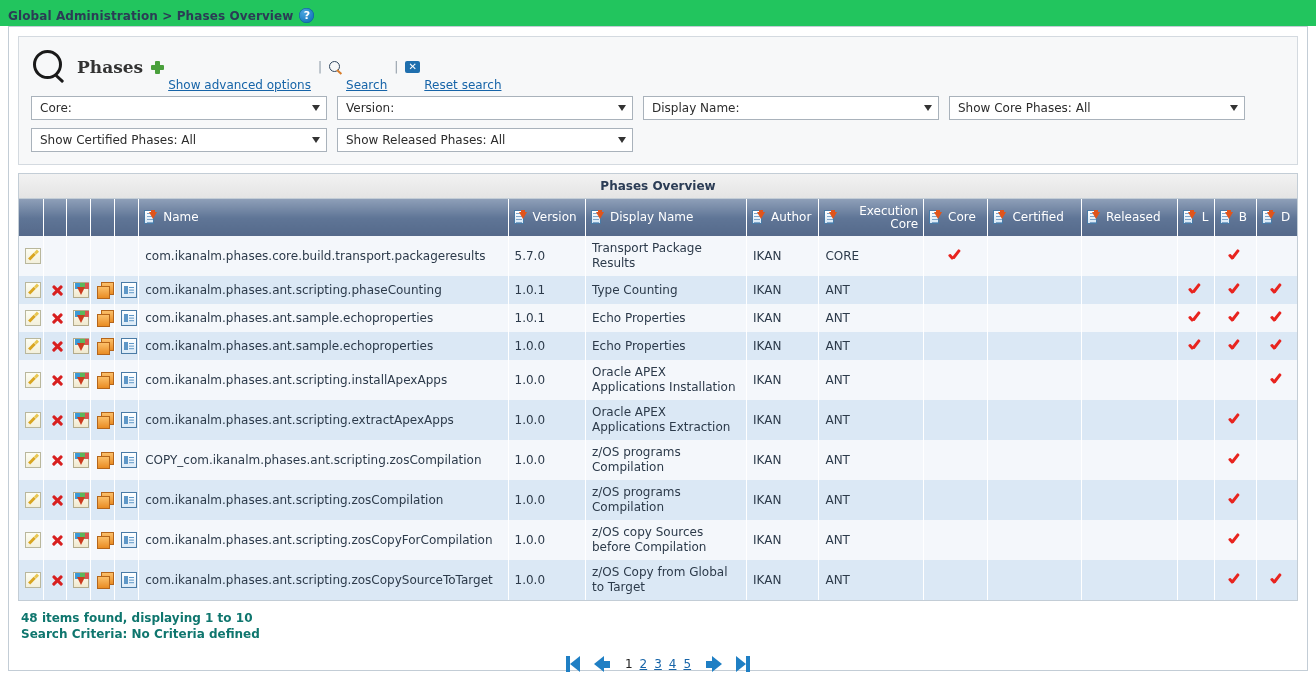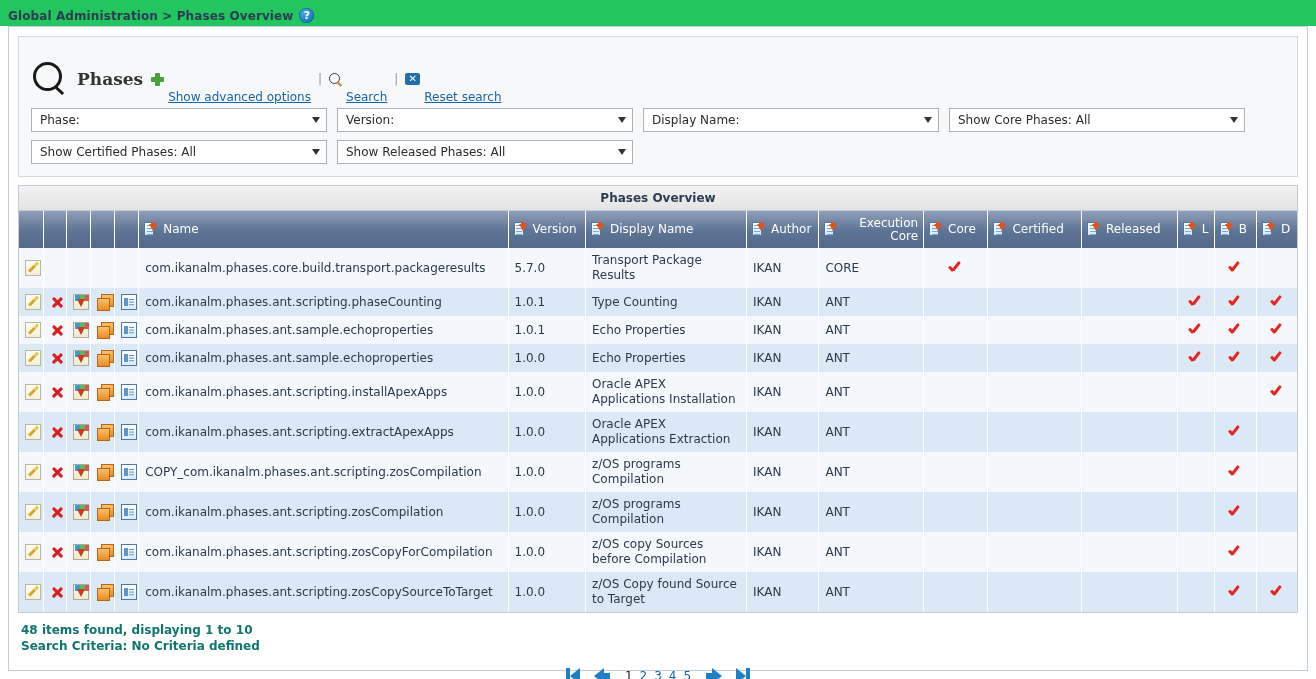--- a/index.html
+++ b/index.html
@@ -44,21 +44,21 @@
     border-top: 1px solid #c3cdd6;
     background: #ffffff;
     height: 645px;
     padding: 9px;
   }
 
   
   #search-panel {
     border: 1px solid #d4dae0;
     background: #f7f8f9;
-    padding: 20px 12px 12px 12px;
+    padding: 8px 12px 12px 12px;
   }
   #search-header {
     display: flex;
     align-items: center;
     gap: 0;
     height: 44px;
   }
   .mag-glass {
     width: 36px; height: 36px;
     margin-right: 10px;
@@ -382,21 +382,21 @@
       <span class="tool-sep">|</span>
 
       <span class="link-group">
         <span class="ic-resetx">✕</span>
         <span class="tool-link">Reset search</span>
       </span>
     </div>
 
     <div id="search-fields">
       <div class="sel-box">
-        <span>Phase:</span>
+        <span>Core:</span>
         <span class="caret"></span>
       </div>
       <div class="sel-box">
         <span>Version:</span>
         <span class="caret"></span>
       </div>
       <div class="sel-box">
         <span>Display Name:</span>
         <span class="caret"></span>
       </div>
@@ -720,21 +720,21 @@
             <td class="center"></td>
           </tr>
           <tr class="even">
             <td class="act"><span class="ic ic-edit"></span></td>
             <td class="act"><span class="ic ic-del"></span></td>
             <td class="act"><span class="ic ic-import"></span></td>
             <td class="act"><span class="ic ic-copy"></span></td>
             <td class="act"><span class="ic ic-detail"></span></td>
             <td>com.ikanalm.phases.ant.scripting.zosCopySourceToTarget</td>
             <td>1.0.0</td>
-            <td>z/OS Copy found Source to Target</td>
+            <td>z/OS Copy from Global to Target</td>
             <td>IKAN</td>
             <td>ANT</td>
             <td class="center"></td>
             <td class="center"></td>
             <td class="center"></td>
             <td class="center"></td>
             <td class="center"><span class="chk"></span></td>
             <td class="center"><span class="chk"></span></td>
           </tr>
         </tbody>

